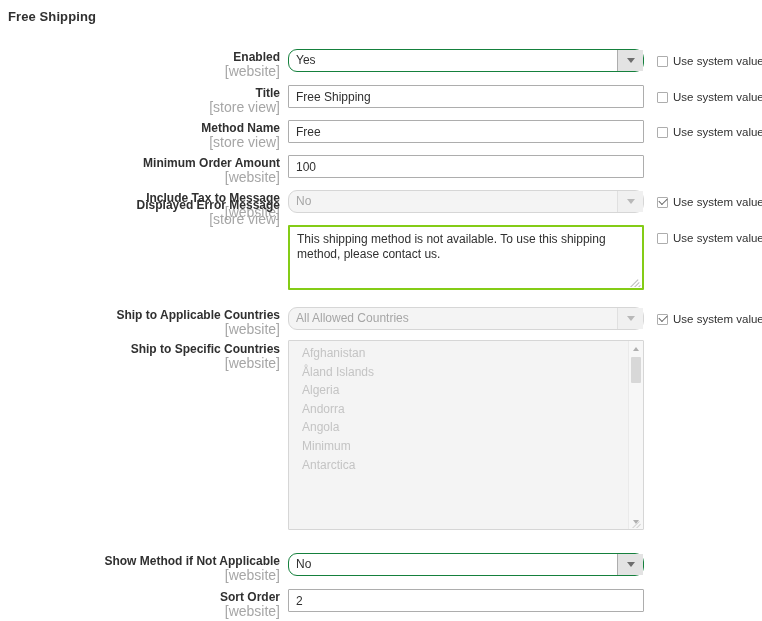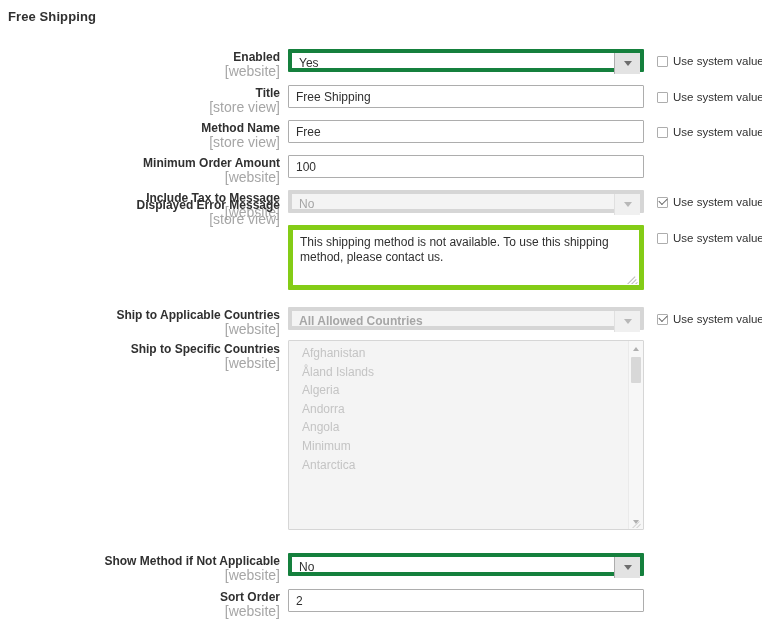--- a/index.html
+++ b/index.html
@@ -74,23 +74,23 @@
     outline: none;
     border-radius: 1px;
   }
 
   
   .select-wrap {
     box-sizing: border-box;
     position: relative;
     width: 356px;
     height: 23px;
-    border: 4px solid #15803d;
-    background: #ffffff;
-    border-radius: 1px;
+    border: 1px solid #15803d;
+    background: #ffffff;
+    border-radius: 9px;
   }
   .select-wrap .sel-value {
     position: absolute;
     left: 7px;
     top: 0;
     right: 28px;
     height: 21px;
     line-height: 21px;
     font-size: 12px;
     color: #303030;
@@ -127,21 +127,21 @@
     border-left: 1px solid #e0e0e0;
   }
   .select-wrap.disabled .sel-arrow .caret { border-top-color: #b8b8b8; }
 
   
   .textarea {
     box-sizing: border-box;
     position: relative;
     width: 356px;
     height: 65px;
-    border: 5px solid #84cc16;
+    border: 2px solid #84cc16;
     background: #ffffff;
     border-radius: 1px;
     padding: 5px 7px;
     font-size: 12px;
     line-height: 15px;
     color: #303030;
     overflow: hidden;
   }
   .resize-grip {
     position: absolute;
@@ -333,21 +333,21 @@
           <i></i>
           <i></i>
         </div>
       </div>
     </div>
     <div class="sysval" style="top: 232px;">
       <span class="cb"></span>
       <span class="sysval-label">Use system value</span>
     </div>
     <div class="field-label" style="top: 309px;"><span>Ship to Applicable Countries</span><span class="field-scope">[website]</span></div>
-    <div class="control" style="top: 307px; font-weight: bold;">
+    <div class="control" style="top: 307px;">
       <div class="select-wrap disabled">
         <div class="sel-value">All Allowed Countries</div>
         <div class="sel-arrow">
           <span class="caret"></span>
         </div>
       </div>
     </div>
     <div class="sysval" style="top: 313px;">
       <span class="cb checked"></span>
       <span class="sysval-label">Use system value</span>

